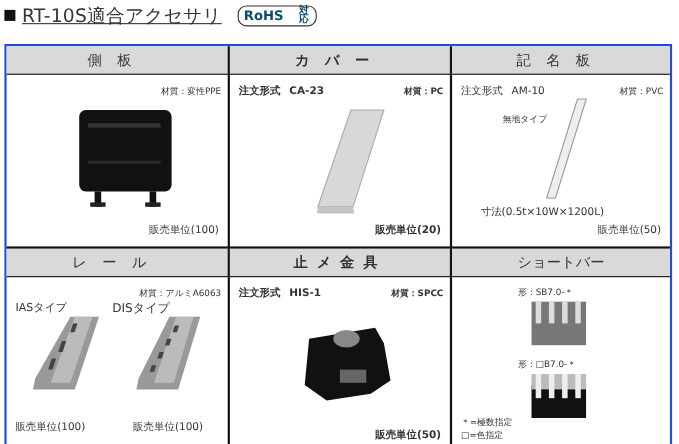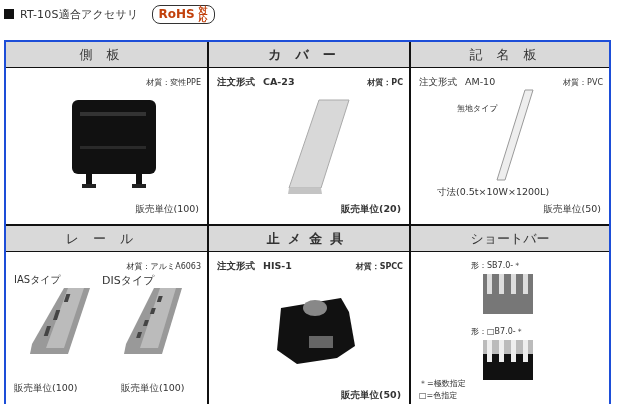--- a/index.html
+++ b/index.html
@@ -1,21 +1,21 @@
 <!DOCTYPE html>
 <html><head>
 <meta charset="utf-8">
 <style>
   * { box-sizing: border-box; margin: 0; padding: 0; }
   body { width: 617px; height: 404px; background: #fff; font-family: "DejaVu Sans", sans-serif; color: #222; position: relative; overflow: hidden; }
   .title-row { position: absolute; left: 4px; top: 4px; height: 20px; display: flex; align-items: center; }
   .sq { width: 10px; height: 10px; background: #111; margin-right: 6px; }
-  .title-text { font-size: 11px; color: #333; letter-spacing: 0.2px; }
-  .rohs { margin-left: 14px; border: 1.5px solid #333; border-radius: 8px; padding: 0 5px; height: 19px; display: flex; align-items: center; font-weight: bold; font-size: 12px; color: #c2410c; }
-  .rohs .taio { font-size: 9px; line-height: 8px; margin-left: 4px; font-weight: bold; width: 10px; }
+  .title-text { font-size: 17px; color: #333; letter-spacing: 0.2px; text-decoration: underline; }
+  .rohs { margin-left: 14px; border: 1.5px solid #333; border-radius: 8px; padding: 0 5px; height: 19px; display: flex; align-items: center; font-weight: bold; font-size: 12px; color: #0c4a6e; }
+  .rohs .taio { font-size: 9px; line-height: 8px; margin-left: 14px; font-weight: bold; width: 10px; }
   .grid { position: absolute; left: 4px; top: 40px; width: 607px; height: 372px; border: 2px solid #1d4ed8; display: grid; grid-template-columns: 203px 202px 198px; grid-template-rows: 26px 158px 26px 158px; }
   .hdr { background: #d9d9d9; border-bottom: 1.5px solid #111; display: flex; align-items: center; justify-content: center; font-size: 13px; letter-spacing: 14px; color: #333; }
   .hdr.nosp { letter-spacing: 0; }
   .cell { position: relative; border-bottom: 2px solid #111; font-size: 9px; color: #333; }
   .c1 { border-right: 2px solid #111; }
   .c2 { border-right: 2px solid #111; font-weight: bold; }
   .row2 .cell, .last { border-bottom: none; }
   .order { position: absolute; left: 8px; top: 8px; font-size: 9.5px; }
   .order span + span { margin-left: 8px; }
   .mat { position: absolute; right: 6px; top: 9px; font-size: 8px; }

